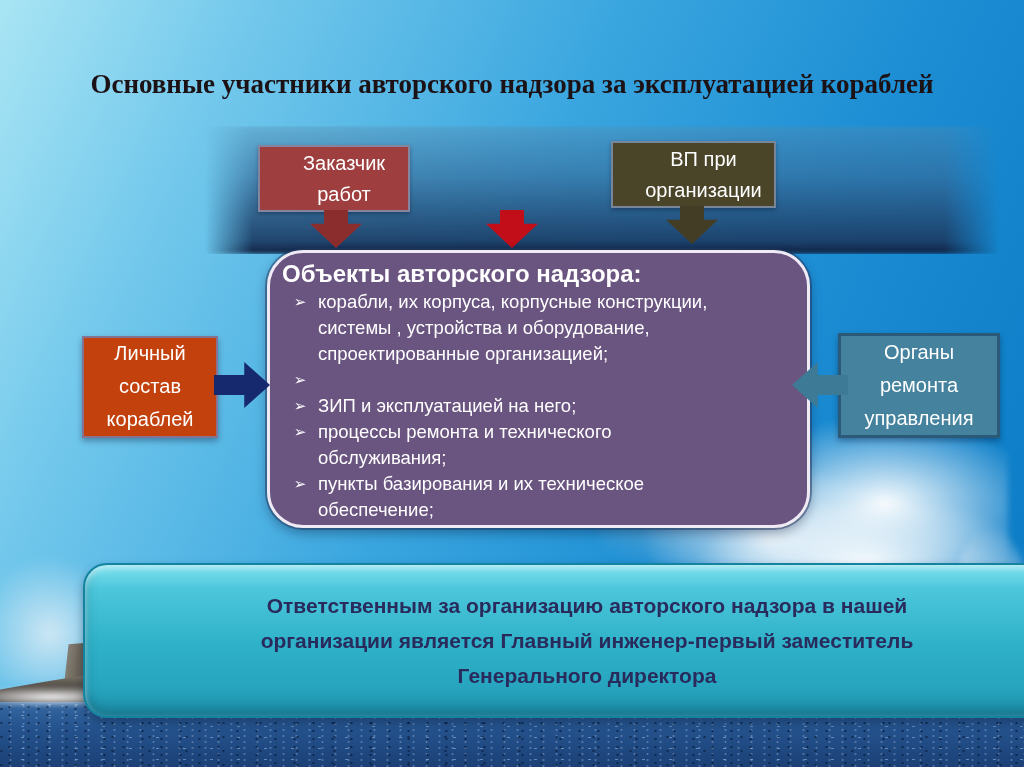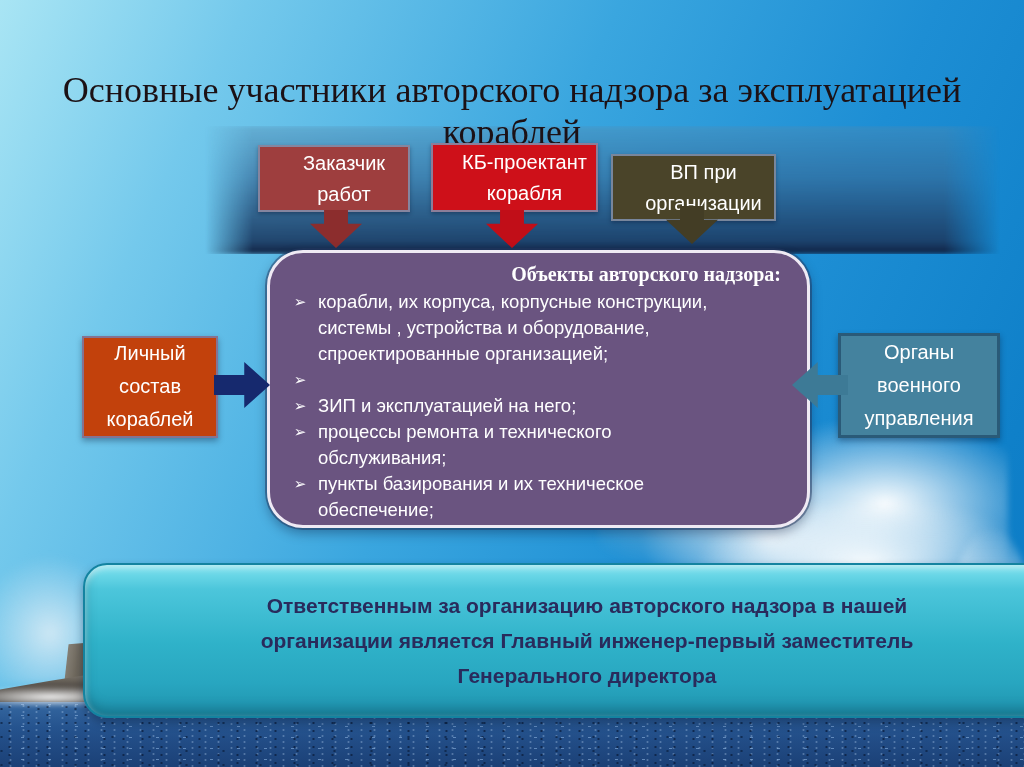--- a/index.html
+++ b/index.html
@@ -42,38 +42,38 @@
     clip-path:polygon(10% 100%,22% 4%,80% 0,94% 100%);}
   .sub-hull{position:absolute;left:0px;top:671px;width:175px;height:31px;
     background:linear-gradient(180deg,#8a8478 0%,#57514a 45%,#2b2824 100%);
     clip-path:polygon(0 60%,28% 32%,55% 8%,80% 30%,100% 72%,100% 100%,0 100%);}
   .wake{position:absolute;left:-10px;top:686px;width:160px;height:20px;filter:blur(2px);
     background:radial-gradient(ellipse at 38% 55%,rgba(255,255,255,.95),rgba(255,255,255,0) 72%);}
 
   
   .layer{position:absolute;inset:0;z-index:10;}
   .title{position:absolute;left:0;top:69px;width:100%;text-align:center;
-    font-family:"Liberation Serif",serif;font-weight:normal;font-size:36px;color:#1c1115;}
+    font-family:"Liberation Serif",serif;font-weight:bold;font-size:27px;color:#1c1115;}
   .tbox{position:absolute;box-sizing:border-box;border:2px solid rgba(128,146,176,.85);
     display:flex;align-items:center;justify-content:center;text-align:center;
     color:#fff;font-size:20px;line-height:31px;white-space:pre-line;
     box-shadow:0 2px 4px rgba(5,15,40,.35);padding-left:20px;}
   .tbox1{left:258px;top:145px;width:152px;height:67px;}
   .tbox2{left:431px;top:143px;width:167px;height:69px;}
-  .tbox3{left:611px;top:154px;width:165px;height:67px;}
+  .tbox3{left:611px;top:141px;width:165px;height:67px;}
   .darr{position:absolute;width:52px;height:38px;
     clip-path:polygon(27% 0,73% 0,73% 36%,100% 36%,50% 100%,0 36%,27% 36%);
     filter:drop-shadow(0 2px 2px rgba(8,18,48,.5));}
   .darr1{left:310px;top:210px;}
   .darr2{left:486px;top:210px;}
   .darr3{left:666px;top:206px;}
   .center-box{position:absolute;left:267px;top:250px;width:543px;height:278px;box-sizing:border-box;
     border:3px solid #efeaf4;border-radius:36px;padding:6px 26px 6px 12px;
     box-shadow:0 0 0 2px rgba(35,55,95,.5),0 5px 12px rgba(0,10,40,.35);}
-  .cb-title{text-align:right;color:#fff;font-weight:bold;font-size:20px;line-height:30px;font-family:Liberation Serif, serif;}
+  .cb-title{text-align:left;color:#fff;font-weight:bold;font-size:24px;line-height:30px;}
   .cb-list{list-style:none;margin:0;padding:0;}
   .cb-list li{display:flex;align-items:flex-start;color:#fff;font-size:18.5px;line-height:26px;}
   .bullet{flex:0 0 36px;text-align:center;font-size:15px;line-height:26px;
     font-family:"DejaVu Sans",sans-serif;color:#fff;}
   .li-text{white-space:pre-line;}
   .side-box{position:absolute;box-sizing:border-box;display:flex;align-items:center;justify-content:center;
     text-align:center;color:#fff;font-size:20px;line-height:33px;white-space:pre-line;
     box-shadow:0 3px 6px rgba(5,15,40,.35);}
   .left-box{left:82px;top:336px;width:136px;height:102px;border:2px solid rgba(112,132,190,.75);}
   .right-box{left:838px;top:333px;width:162px;height:105px;border:3px solid #2a5a78;}
@@ -104,24 +104,20 @@
   <div class="sub-sail"></div>
   <div class="sub-hull"></div>
   <div class="wake"></div>
 
   <div class="layer">
     <div class="title">Основные участники авторского надзора за эксплуатацией кораблей</div>
 
     <div class="tbox tbox1" style="background-color: rgb(158, 62, 62);">
       <span>Заказчик
 работ</span>
-    </div>
-    <div class="tbox tbox2" style="background-color: rgb(206, 16, 25);">
-      <span>КБ-проектант
-корабля</span>
     </div>
     <div class="tbox tbox3" style="background-color: rgb(74, 68, 41);">
       <span>ВП при
 организации</span>
     </div>
 
     <div class="darr darr1" style="background-color: rgb(140, 45, 45);"></div>
     <div class="darr darr2" style="background-color: rgb(193, 14, 24);"></div>
     <div class="darr darr3" style="background-color: rgb(67, 61, 37);"></div>
 
@@ -156,21 +152,21 @@
 
     <div class="side-box left-box" style="background-color: #c2410c; align-items: flex-end;">
       <span>Личный
 состав
 кораблей</span>
     </div>
     <div class="harr harr-right" style="background-color: rgb(22, 41, 110);"></div>
 
     <div class="side-box right-box" style="background-color: rgb(68, 130, 158);">
       <span>Органы
-военного
+ремонта
 управления</span>
     </div>
     <div class="harr harr-left" style="background-color: rgb(61, 122, 150);"></div>
 
     <div class="bottom-box" style="color: rgb(41, 43, 92);">
       <span>Ответственным за организацию авторского надзора в нашей
 организации является Главный инженер-первый заместитель
 Генерального директора</span>
     </div>
   </div>

